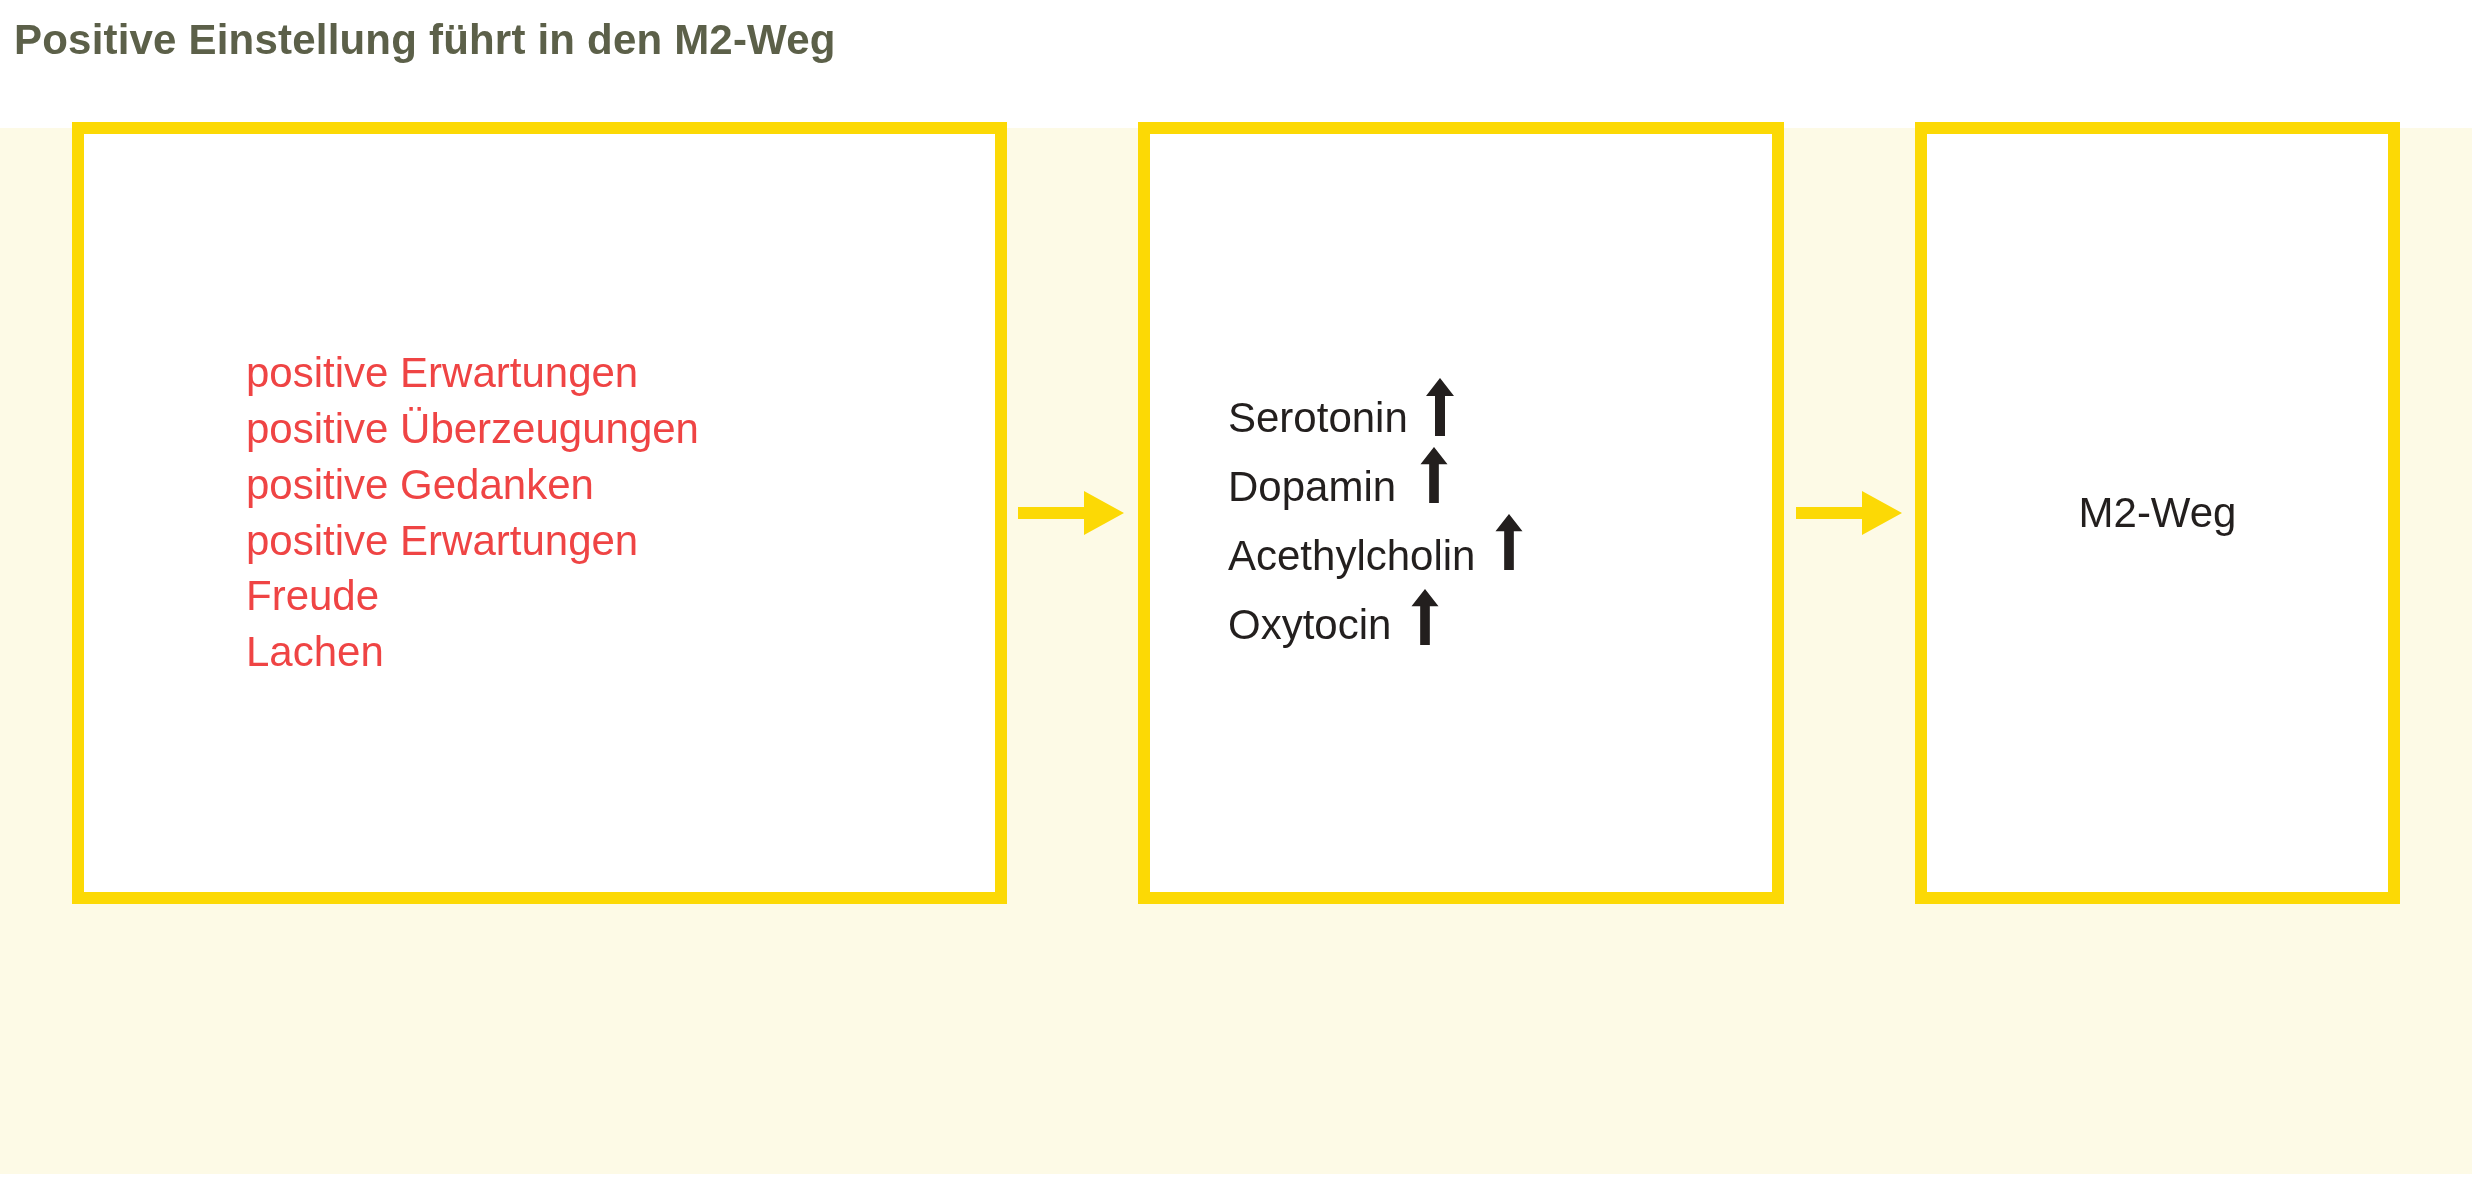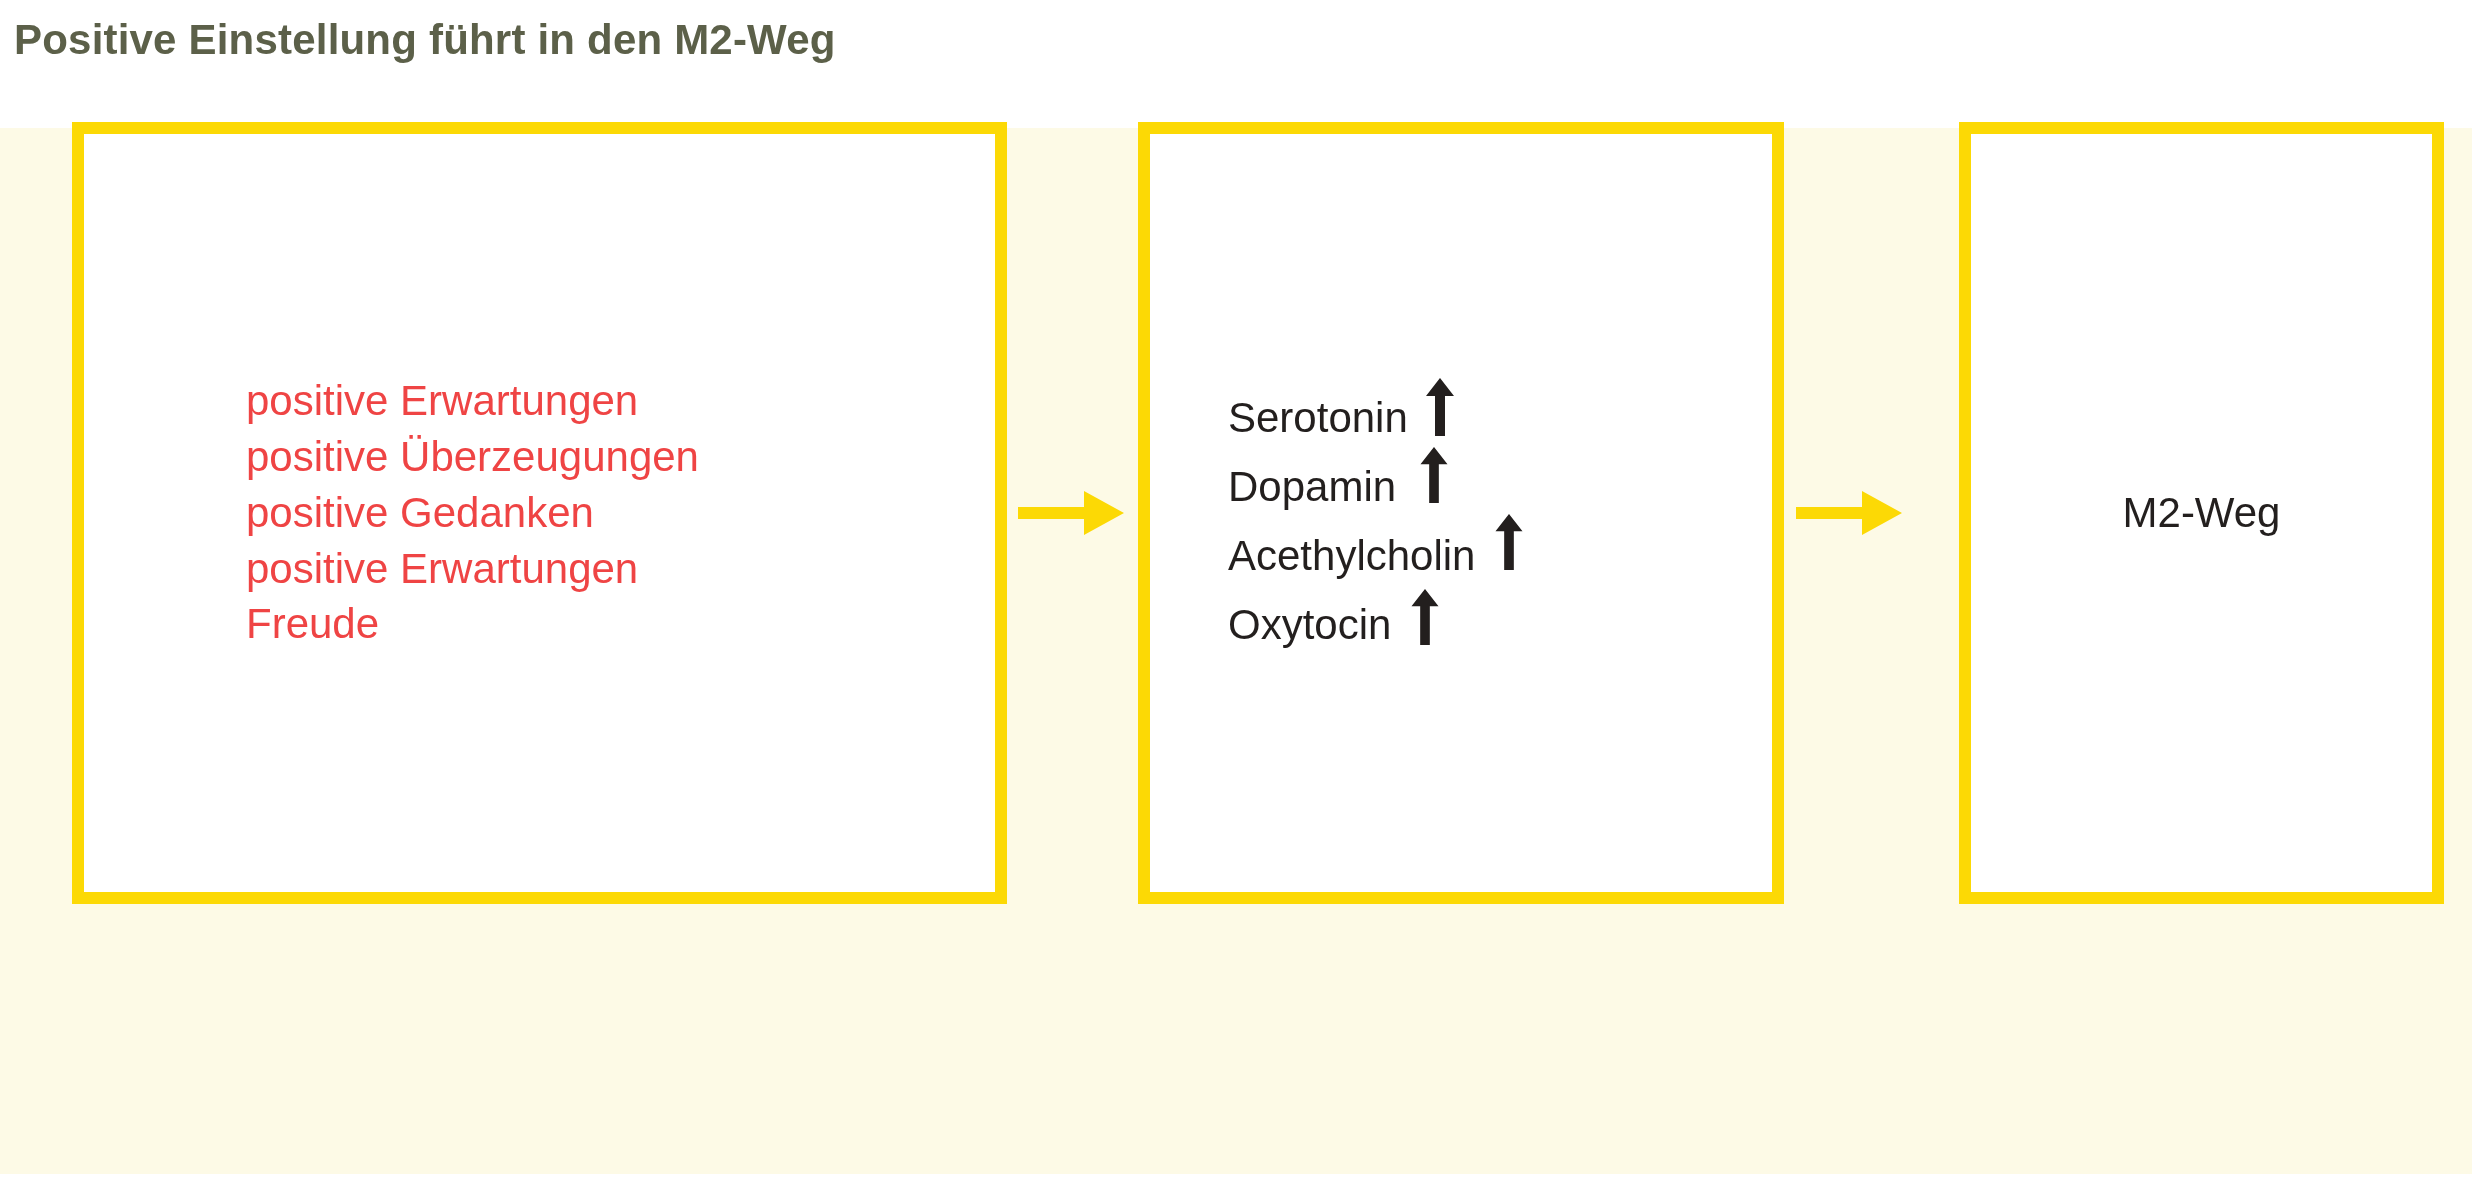--- a/index.html
+++ b/index.html
@@ -58,21 +58,21 @@
   .box {
     position: absolute;
     top: 0;
     height: 782px;
     background: #ffffff;
     border: 12px solid #fcd905;
     box-sizing: border-box;
   }
   .box-1 { left: 72px;   width: 935px; }
   .box-2 { left: 1138px; width: 646px; }
-  .box-3 { left: 1915px; width: 485px; margin-left: 44px; }
+  .box-3 { left: 1915px; width: 485px; }
 
   .box-body {
     position: absolute;
     left: 0; right: 0;
     top: 50%;
     transform: translateY(-50%);
   }
 
   
   .plain-list {
@@ -149,20 +149,21 @@
   <div class="flow-row">
 
     <div class="box box-1">
       <div class="box-body">
         <ul class="plain-list">
           <li>positive Erwartungen</li>
           <li>positive Überzeugungen</li>
           <li>positive Gedanken</li>
           <li>positive Erwartungen</li>
           <li>Freude</li>
+          <li>Lachen</li>
         </ul>
       </div>
     </div>
 
     <div class="connector conn-1">
       <span>
         <svg viewBox="0 0 108 72" xmlns="http://www.w3.org/2000/svg" aria-hidden="true">
           <path d="M0 30 H66 V14 L106 36 L66 58 V42 H0 Z" fill="#fcd905"></path>
         </svg>
       </span>

